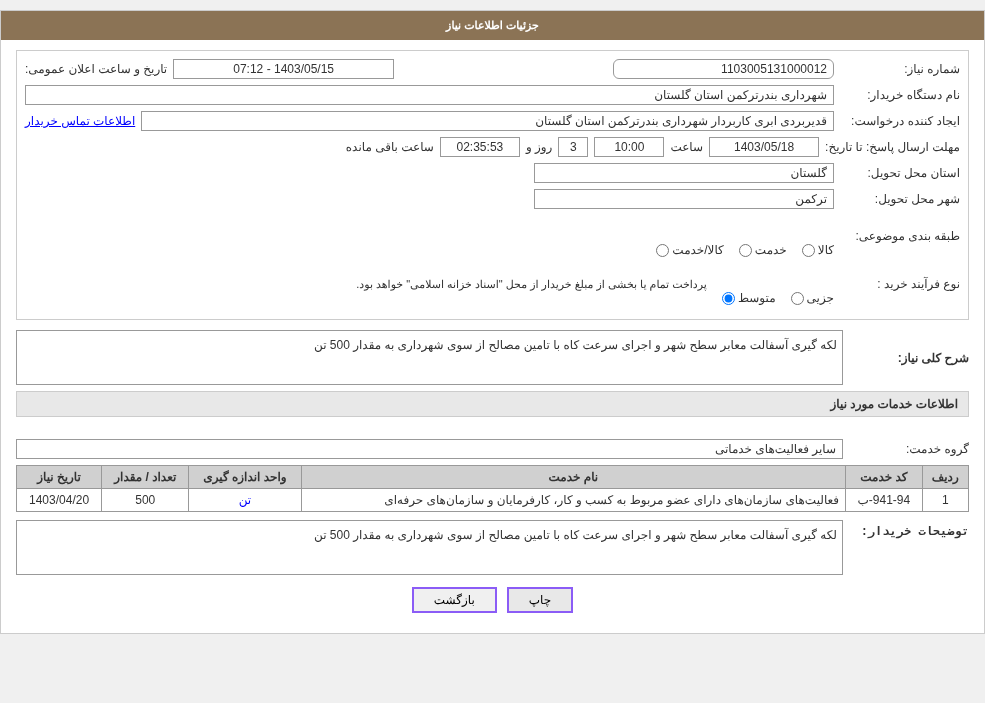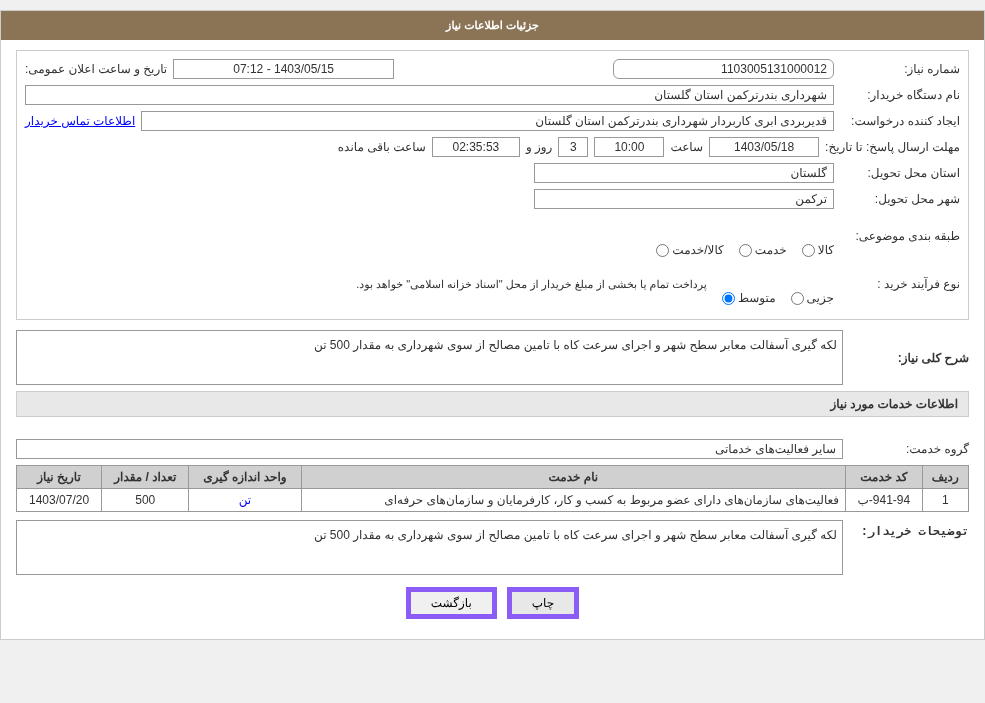--- a/index.html
+++ b/index.html
@@ -105,21 +105,21 @@
     }
     .btn-row {
       display: flex;
       justify-content: center;
       gap: 10px;
       margin-top: 12px;
       margin-bottom: 10px;
     }
     .btn {
       padding: 4px 20px;
-      border: 5px solid #8b5cf6;
+      border: 2px solid #8b5cf6;
       background: #f0f0f0;
       cursor: pointer;
       font-size: 12px;
       font-family: Tahoma, Arial, sans-serif;
     }
     .btn-print {
       background: #e8e8e8;
     }
     .watermark-container {
       position: relative;
@@ -167,21 +167,21 @@
         <span class="link-text">اطلاعات تماس خریدار</span>
       </div>
 
       <div class="row">
         <span class="label">مهلت ارسال پاسخ: تا تاریخ:</span>
         <div class="small-box" style="width:110px;">1403/05/18</div>
         <span>ساعت</span>
         <div class="small-box" style="width:70px;">10:00</div>
         <div class="small-box" style="width:30px;">3</div>
         <span>روز و</span>
-        <div class="small-box" style="width:88px;">02:35:53</div>
+        <div class="small-box" style="width:80px;">02:35:53</div>
         <span>ساعت باقی مانده</span>
       </div>
 
       <div class="row">
         <span class="label">استان محل تحویل:</span>
         <div class="value-box" style="max-width:300px;">گلستان</div>
       </div>
 
       <div class="row">
         <span class="label">شهر محل تحویل:</span>
@@ -247,21 +247,21 @@
             <th>تاریخ نیاز</th>
           </tr>
         </thead>
         <tbody id="table-body">
         <tr>
       <td>1</td>
       <td>941-94-ب</td>
       <td style="text-align:right;">فعالیت‌های سازمان‌های دارای عضو مربوط به کسب و کار، کارفرمایان و سازمان‌های حرفه‌ای</td>
       <td style="color:#00f;">تن</td>
       <td>500</td>
-      <td>1403/07/20</td>
+      <td>1403/04/20</td>
     </tr>
           </tbody>
       </table>
     </div>
 
     <div class="row" style="align-items:flex-start;">
       <span class="label" style="font-weight:bold; padding-top:4px;font-family:Liberation Mono, monospace;">توضیحات خریدار:</span>
       <div class="description-box">لکه گیری آسفالت معابر سطح شهر و اجرای سرعت کاه با تامین مصالح از سوی شهرداری به مقدار 500 تن</div>
     </div>
 

